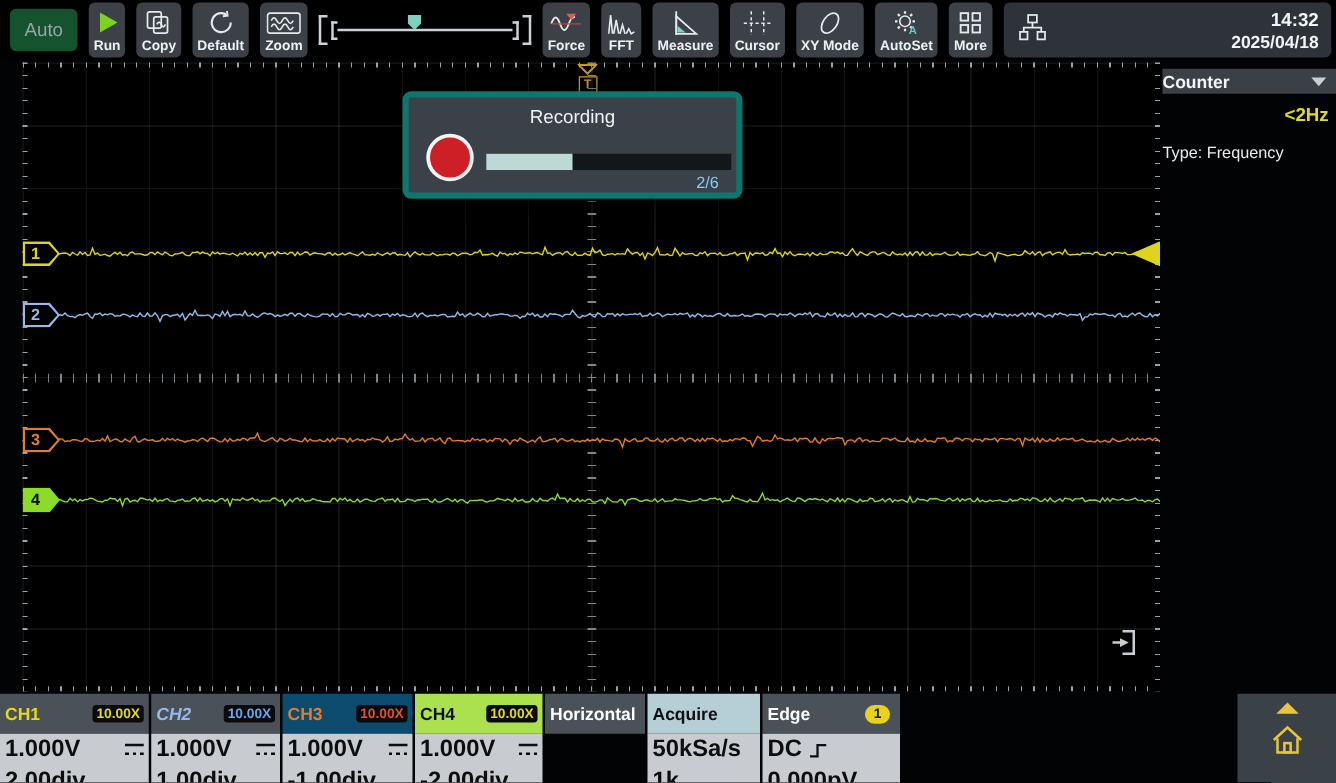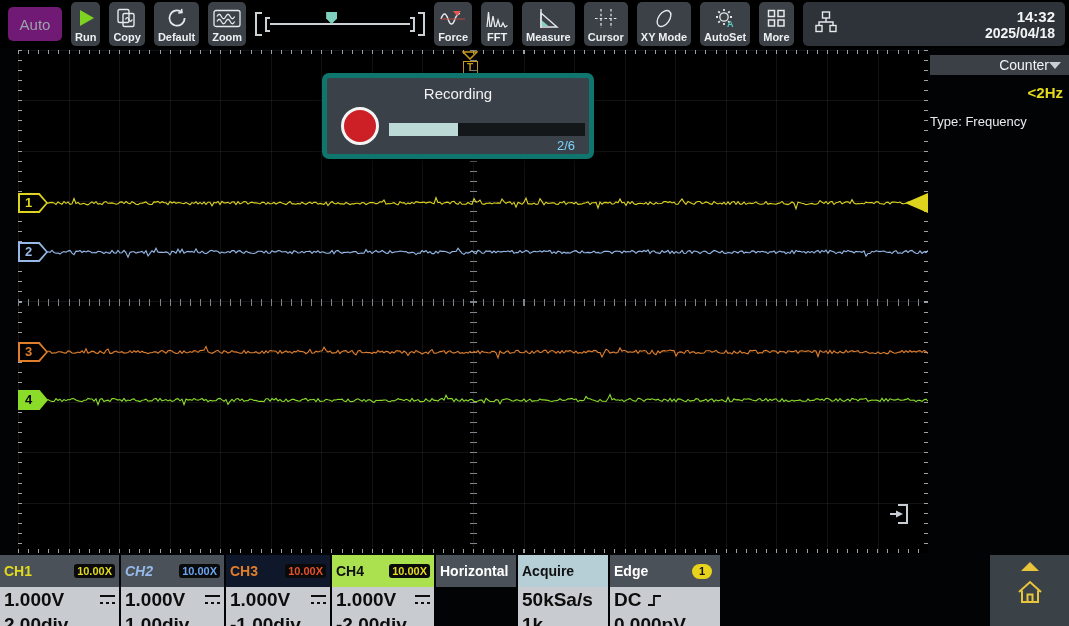--- a/index.html
+++ b/index.html
@@ -6,21 +6,21 @@
   html,body { width:1069px; height:626px; overflow:hidden; }
   body { background:#020304; font-family:"Liberation Sans","DejaVu Sans",sans-serif; position:relative; }
 
   
   .toolbar { position:absolute; left:0; top:0; width:1069px; height:48px; background:#000;
              display:flex; align-items:center; gap:9px; padding:0 4px 0 8px; }
   .tb-btn { background:#3b4147; border-radius:5px; height:44px; display:flex; flex-direction:column;
             align-items:center; justify-content:flex-end; padding:3px 4px 3px; flex:none; }
   .tb-btn .ic { flex:1; display:flex; align-items:center; justify-content:center; }
   .tb-btn .lbl { font-size:11px; font-weight:bold; color:#eef1f3; line-height:12px; white-space:nowrap; }
-  .auto-btn { background:#701a75; border-radius:5px; width:54px; height:34px; display:flex;
+  .auto-btn { background:#14532d; border-radius:5px; width:54px; height:34px; display:flex;
               align-items:center; justify-content:center; color:#9ba2a9; font-size:15px; flex:none; }
   .hslider { width:170px; height:44px; display:flex; align-items:center; flex:none; position:relative; }
   .brk { border:2px solid #ccd1d5; flex:none; }
   .brk.l { width:7px; height:24px; border-right:none; }
   .brk.r { width:7px; height:24px; border-left:none; }
   .brk.ls { width:5px; height:15px; border-right:none; margin-left:3px; }
   .brk.rs { width:5px; height:15px; border-left:none; margin-right:3px; }
   .hs-track { flex:1; height:2px; background:#ccd1d5; position:relative; }
   .hs-thumb { position:absolute; left:40%; top:-11px; width:11px; height:12px; background:#7fd0bc;
               clip-path:polygon(0 0,100% 0,100% 55%,50% 100%,0 55%); }
@@ -76,21 +76,21 @@
   .rec-title { text-align:center; margin-top:7px; color:#f0f2f4; font-size:15px; }
   .rec-btn { position:absolute; left:14px; top:29px; width:38px; height:38px; border-radius:50%;
       background:#cd1f26; border:3px solid #f4f4f4; }
   .rec-bar { position:absolute; left:62px; top:45px; width:196px; height:13px; background:#14171a; }
   .rec-fill { height:100%; }
   .rec-count { position:absolute; right:14px; top:60px; color:#7dd3fc; font-size:13px; font-weight:normal; }
 
   
   .counter-panel { position:absolute; left:930px; top:55px; width:139px; }
   .counter-header { height:20px; background:#3a4046; display:flex; align-items:center; }
-  .counter-header span { flex:1; text-align:right; color:#f2f4f6; font-size:14px; font-weight:normal; }
+  .counter-header span { flex:1; text-align:left; color:#f2f4f6; font-size:14px; font-weight:bold; }
   .dd-tri { width:0; height:0; border-left:6px solid transparent; border-right:6px solid transparent;
       border-top:7px solid #c9ced3; margin-right:8px; }
   .counter-value { margin-top:9px; text-align:right; padding-right:6px; font-size:15px; font-weight:bold; }
   .counter-type { margin-top:13px; color:#e9ebee; font-size:13px; }
 
   
   .sbar { position:absolute; left:0; top:555px; height:71px; display:flex; gap:2px; z-index:8; }
   .col { flex:none; display:flex; flex-direction:column; }
   .col-h { height:21px; display:flex; align-items:center; padding:16px 4px; }
   .ch-name { font-size:14px; font-weight:bold; }
@@ -363,21 +363,21 @@
           <span>1.000V</span>
           <i class="dc-icon"></i>
         </div>
       <div class="row">
           <span>1.00div</span>
         </div>
     </div>
   </div>
 
   <div class="col" style="width:104px">
-    <div class="col-h" style="background: #0f172a;">
+    <div class="col-h" style="background: #0c4a6e;">
       <span class="ch-name" style="color: rgb(224, 126, 43);">CH3</span>
       <span class="probe" style="color: rgb(230, 80, 42);">10.00X</span>
     </div>
     <div class="col-b">
       <div class="row">
           <span>1.000V</span>
           <i class="dc-icon"></i>
         </div>
       <div class="row">
           <span>-1.00div</span>

